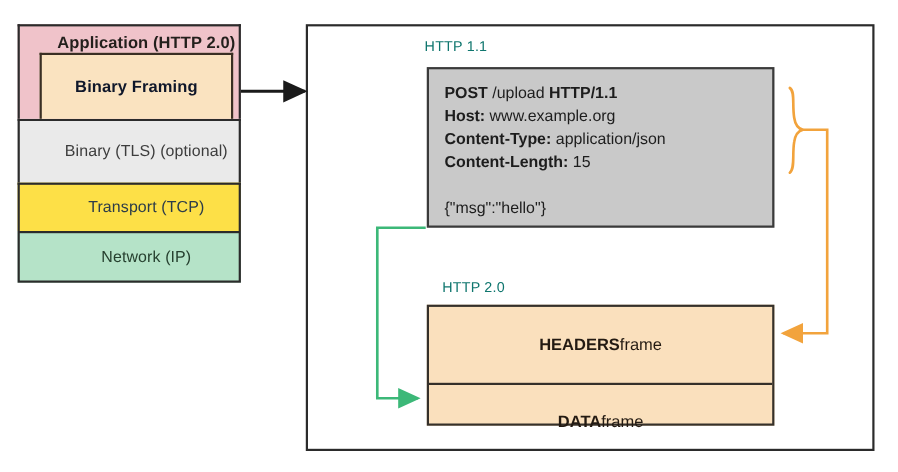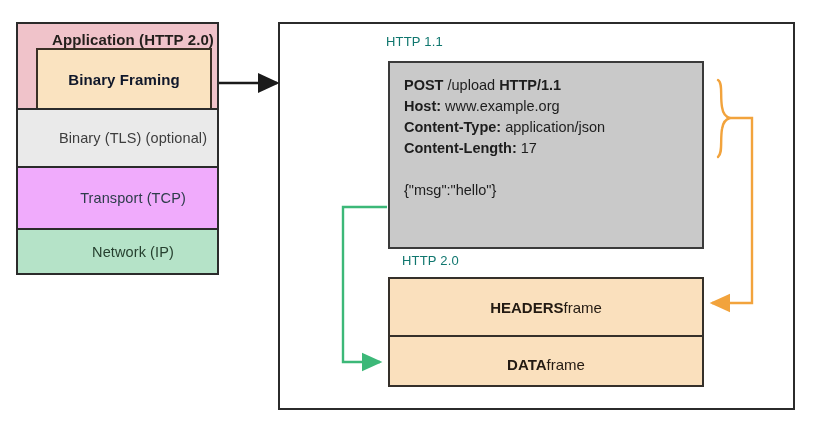--- a/index.html
+++ b/index.html
@@ -28,60 +28,60 @@
              flex-direction:column;justify-content:flex-start;}
   .layer-app .caption{font-size:15px;font-weight:bold;padding-top:7px;}
   .binary{
     box-sizing:border-box;
     position:absolute;left:18px;right:5px;bottom:0;height:60px;
     background:#fae3c0;border:2px solid #3a2f24;border-bottom:none;
     display:flex;align-items:center;justify-content:center;
     font-size:15px;font-weight:bold;color:#0f172a;
   }
   .layer-session{height:58px;background:#eaeaea;font-size:14.5px;color:#3d3d3d;}
-  .layer-transport{height:62px;background:#f0abfc;font-size:14.5px;color:#2c3c49;}
+  .layer-transport{height:44px;background:#fde047;font-size:14.5px;color:#2c3c49;}
   .layer-network{height:47px;background:#b5e3c8;font-size:14.5px;color:#26402f;}
 
   
   .panel{
     box-sizing:border-box;
     position:absolute;left:278px;top:22px;width:517px;height:388px;
     border:2px solid #2b2b2b;background:#fff;
   }
 
   .sect-label{
     position:absolute;font-size:13px;color:#0f766e;letter-spacing:.2px;
   }
   .lbl-http11{left:386px;top:34px;}
   .lbl-http20{left:402px;top:253px;}
 
   
   .msgbox{
     box-sizing:border-box;
-    position:absolute;left:388px;top:61px;width:316px;height:188px;
+    position:absolute;left:388px;top:61px;width:316px;height:146px;
     background:#c9c9c9;border:2px solid #3a3a3a;
     padding:12px 0 0 14px;
   }
   .msgline{
     font-size:14.5px;line-height:21px;color:#1d1d1d;white-space:pre;
   }
   .msgline b{font-weight:bold;}
   .msgbody{
     font-size:14.5px;line-height:21px;color:#1d1d1d;
     margin-top:21px;white-space:pre;
   }
 
   
   .frames{
     box-sizing:border-box;
     position:absolute;left:388px;top:277px;width:316px;height:110px;
     border:2px solid #35302a;background:#fae0bd;
   }
   .frame{
-    box-sizing:border-box;height:56px;
+    box-sizing:border-box;height:69px;
     display:flex;align-items:center;justify-content:center;
     font-size:15px;color:#231a12;
   }
   .frame + .frame{border-top:2px solid #35302a;}
   .frame b{font-weight:bold;}
   .frame .thin{font-weight:normal;}
 
   
   .conn{position:absolute;left:0;top:0;width:816px;height:429px;pointer-events:none;}
 
@@ -121,21 +121,21 @@
 
   <div class="sect-label lbl-http11">HTTP 1.1</div>
 
   <div class="msgbox">
     <div class="msgline"><b>POST</b><span> /upload </span><b>HTTP/1.1</b></div>
 
     <div class="msgline"><b>Host:</b><span> www.example.org</span></div>
 
     <div class="msgline"><b>Content-Type:</b><span> application/json</span></div>
 
-    <div class="msgline"><b>Content-Length:</b><span> 17</span></div>
+    <div class="msgline"><b>Content-Length:</b><span> 15</span></div>
 
     <div class="msgbody">{"msg":"hello"}</div>
   </div>
 
   <div class="sect-label lbl-http20">HTTP 2.0</div>
 
   <div class="frames">
     <div class="frame">
         <b>HEADERS</b>
         <span class="thin"> frame</span>

